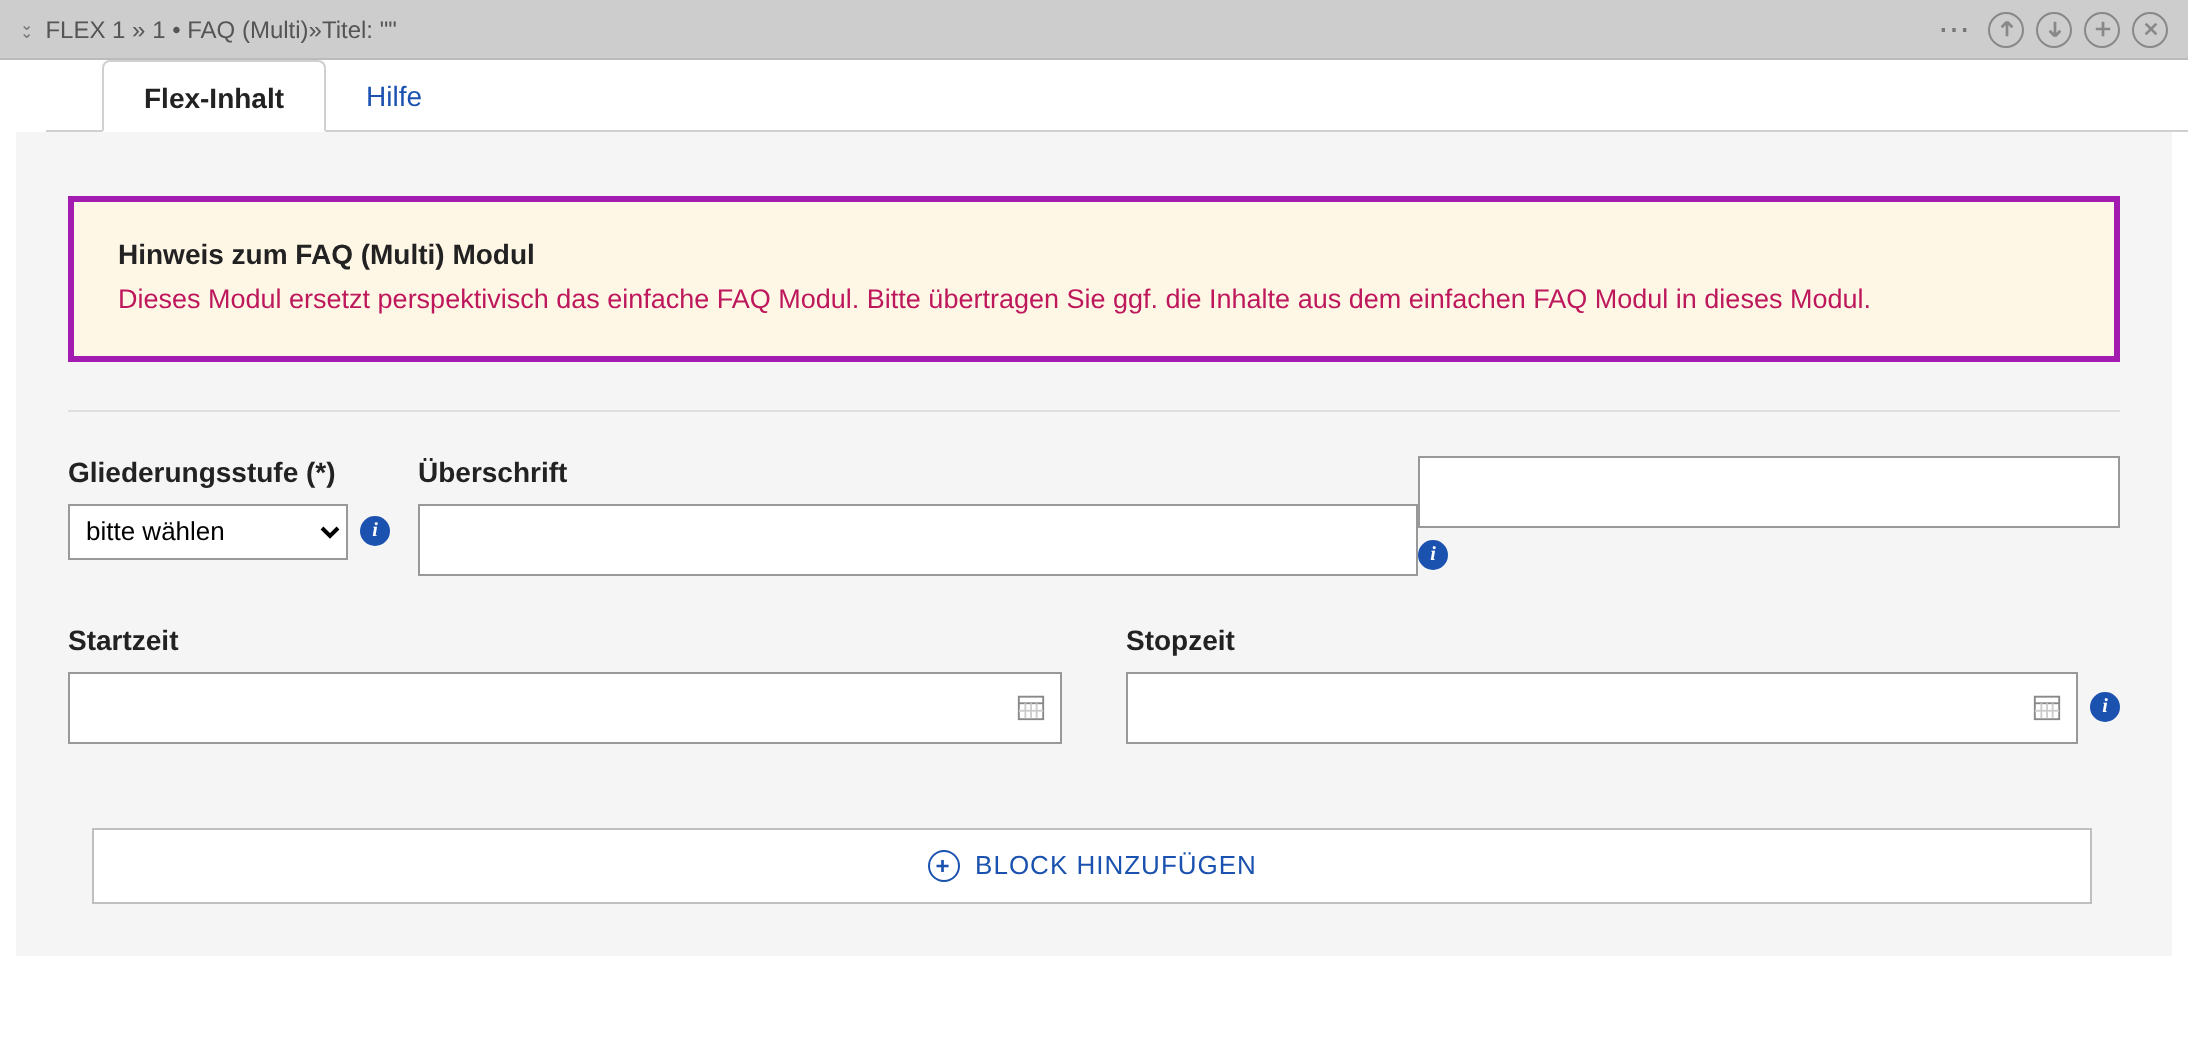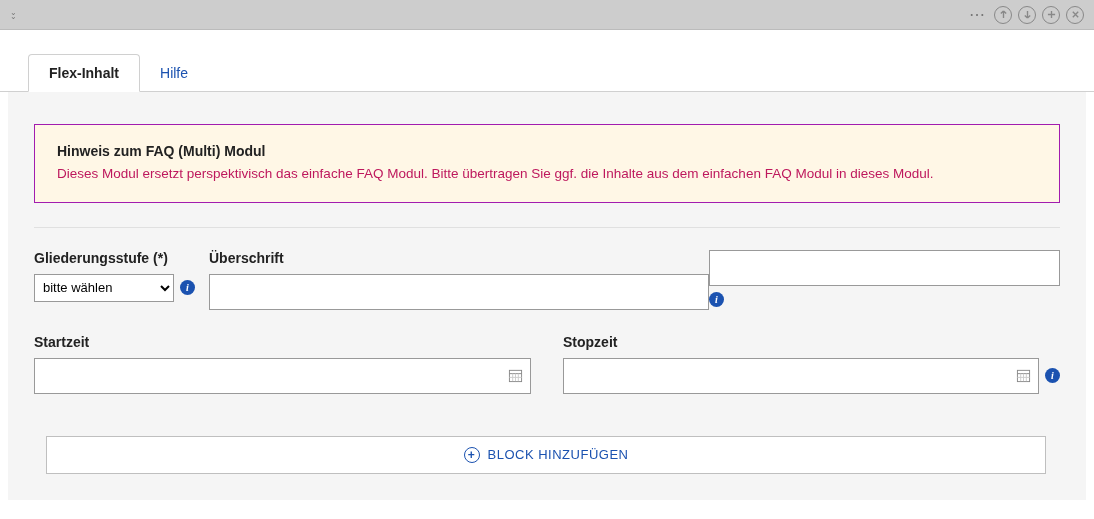--- a/index.html
+++ b/index.html
@@ -60,22 +60,22 @@
       color: #777;
       letter-spacing: -1px;
       margin-right: 4px;
       cursor: pointer;
     }
     .tabs-bar {
       background: #fff;
       border-bottom: 1px solid #d0d0d0;
       padding-left: 28px;
       display: flex;
-      align-items: flex-end;
-      height: 62px;
+      height: 36px;
+      margin-left: 23px;
     }
     .tab {
       padding: 10px 20px 10px 20px;
       cursor: pointer;
       font-size: 14px;
     }
     .tab.active {
       border: 1px solid #d0d0d0;
       border-bottom: 1px solid #fff;
       border-radius: 4px 4px 0 0;
@@ -87,21 +87,21 @@
     .tab.inactive {
       color: #1b52b0;
     }
     .content-area {
       background: #f5f5f5;
       padding: 32px 26px 26px 26px;
       margin: 0 8px 8px 8px;
     }
     .info-box {
       background: #fff7e6;
-      border: 1px solid #a21caf;
+      border: 3px solid #a21caf;
       padding: 18px 22px;
       margin-bottom: 24px;
     }
     .info-box-title {
       font-weight: bold;
       font-size: 14px;
       margin-bottom: 6px;
       color: #222;
     }
     .info-box-text {
@@ -231,20 +231,21 @@
   </style>
 </head>
 <body>
 
 <div class="panel-header">
   <div class="panel-header-title">
     <span class="chevron-down-double">
       <span>⌄</span>
         <span>⌄</span>
     </span>
+    <span>FLEX 1 »  1 • FAQ (Multi)»Titel: ""</span>
   </div>
   <div class="panel-header-actions">
     <span class="dots-icon">⋯</span>
     <button class="circle-icon-btn">
       <svg width="9" height="9" viewBox="0 0 10 10">
           <path d="M5 1 L5 9 M5 1 L2 4 M5 1 L8 4" stroke="#888" stroke-width="1.5" fill="none"></path>
         </svg>
     </button>
     <button class="circle-icon-btn">
       <svg width="9" height="9" viewBox="0 0 10 10">

